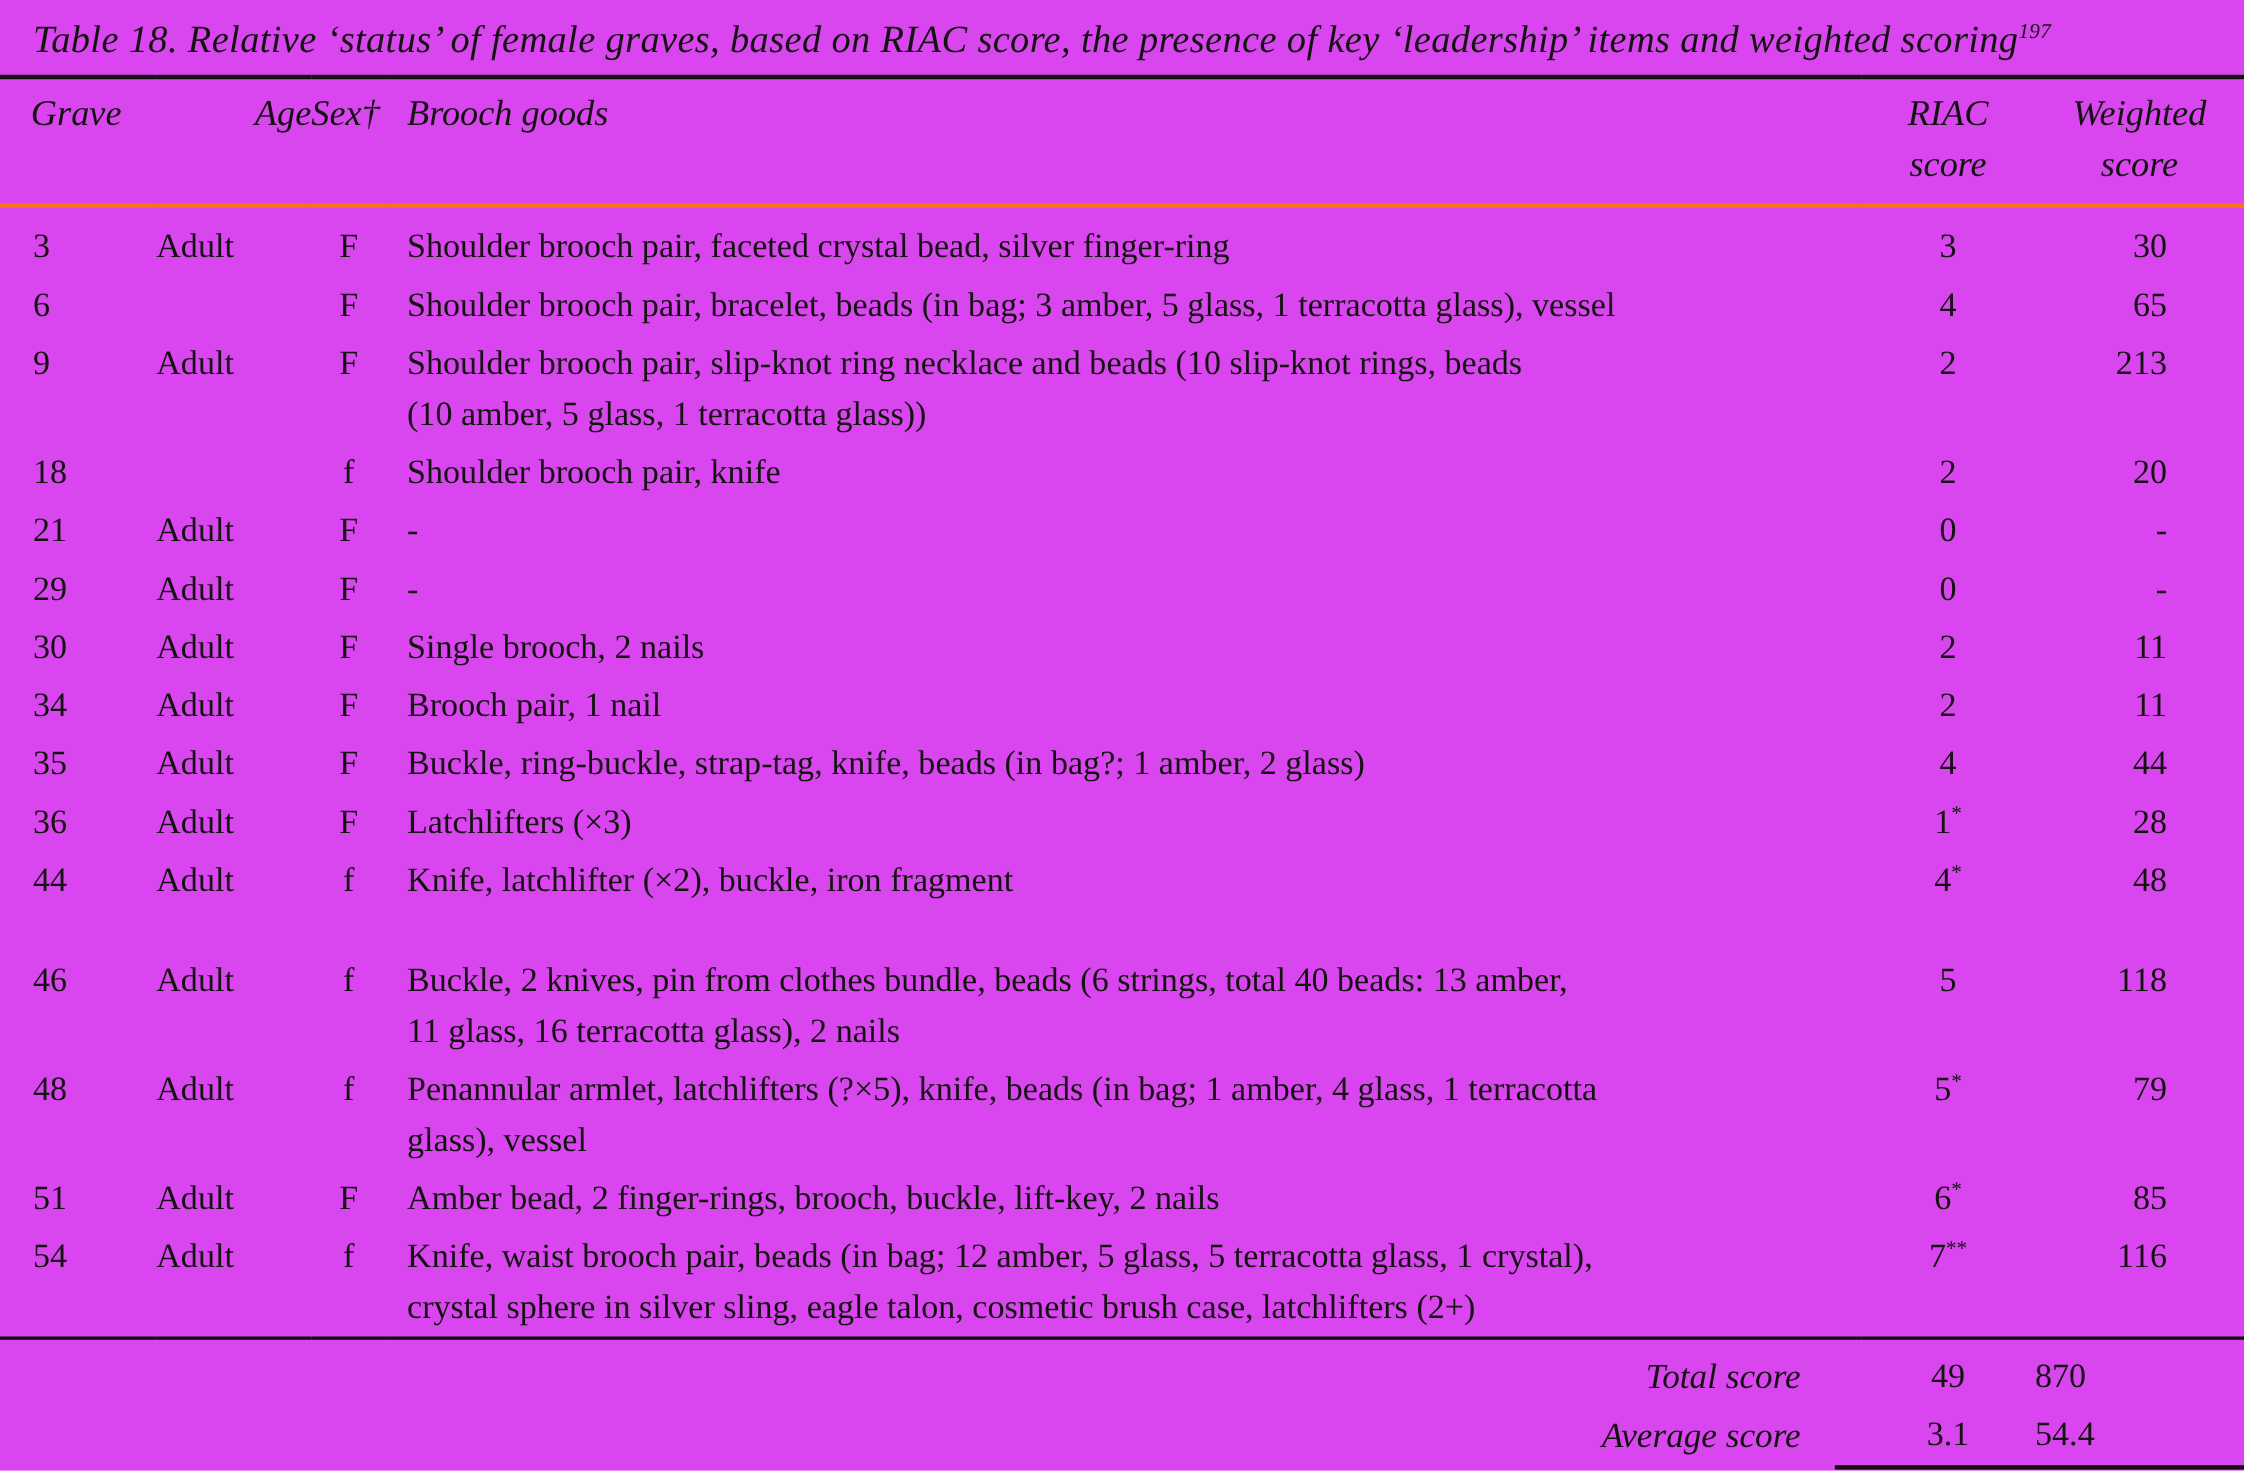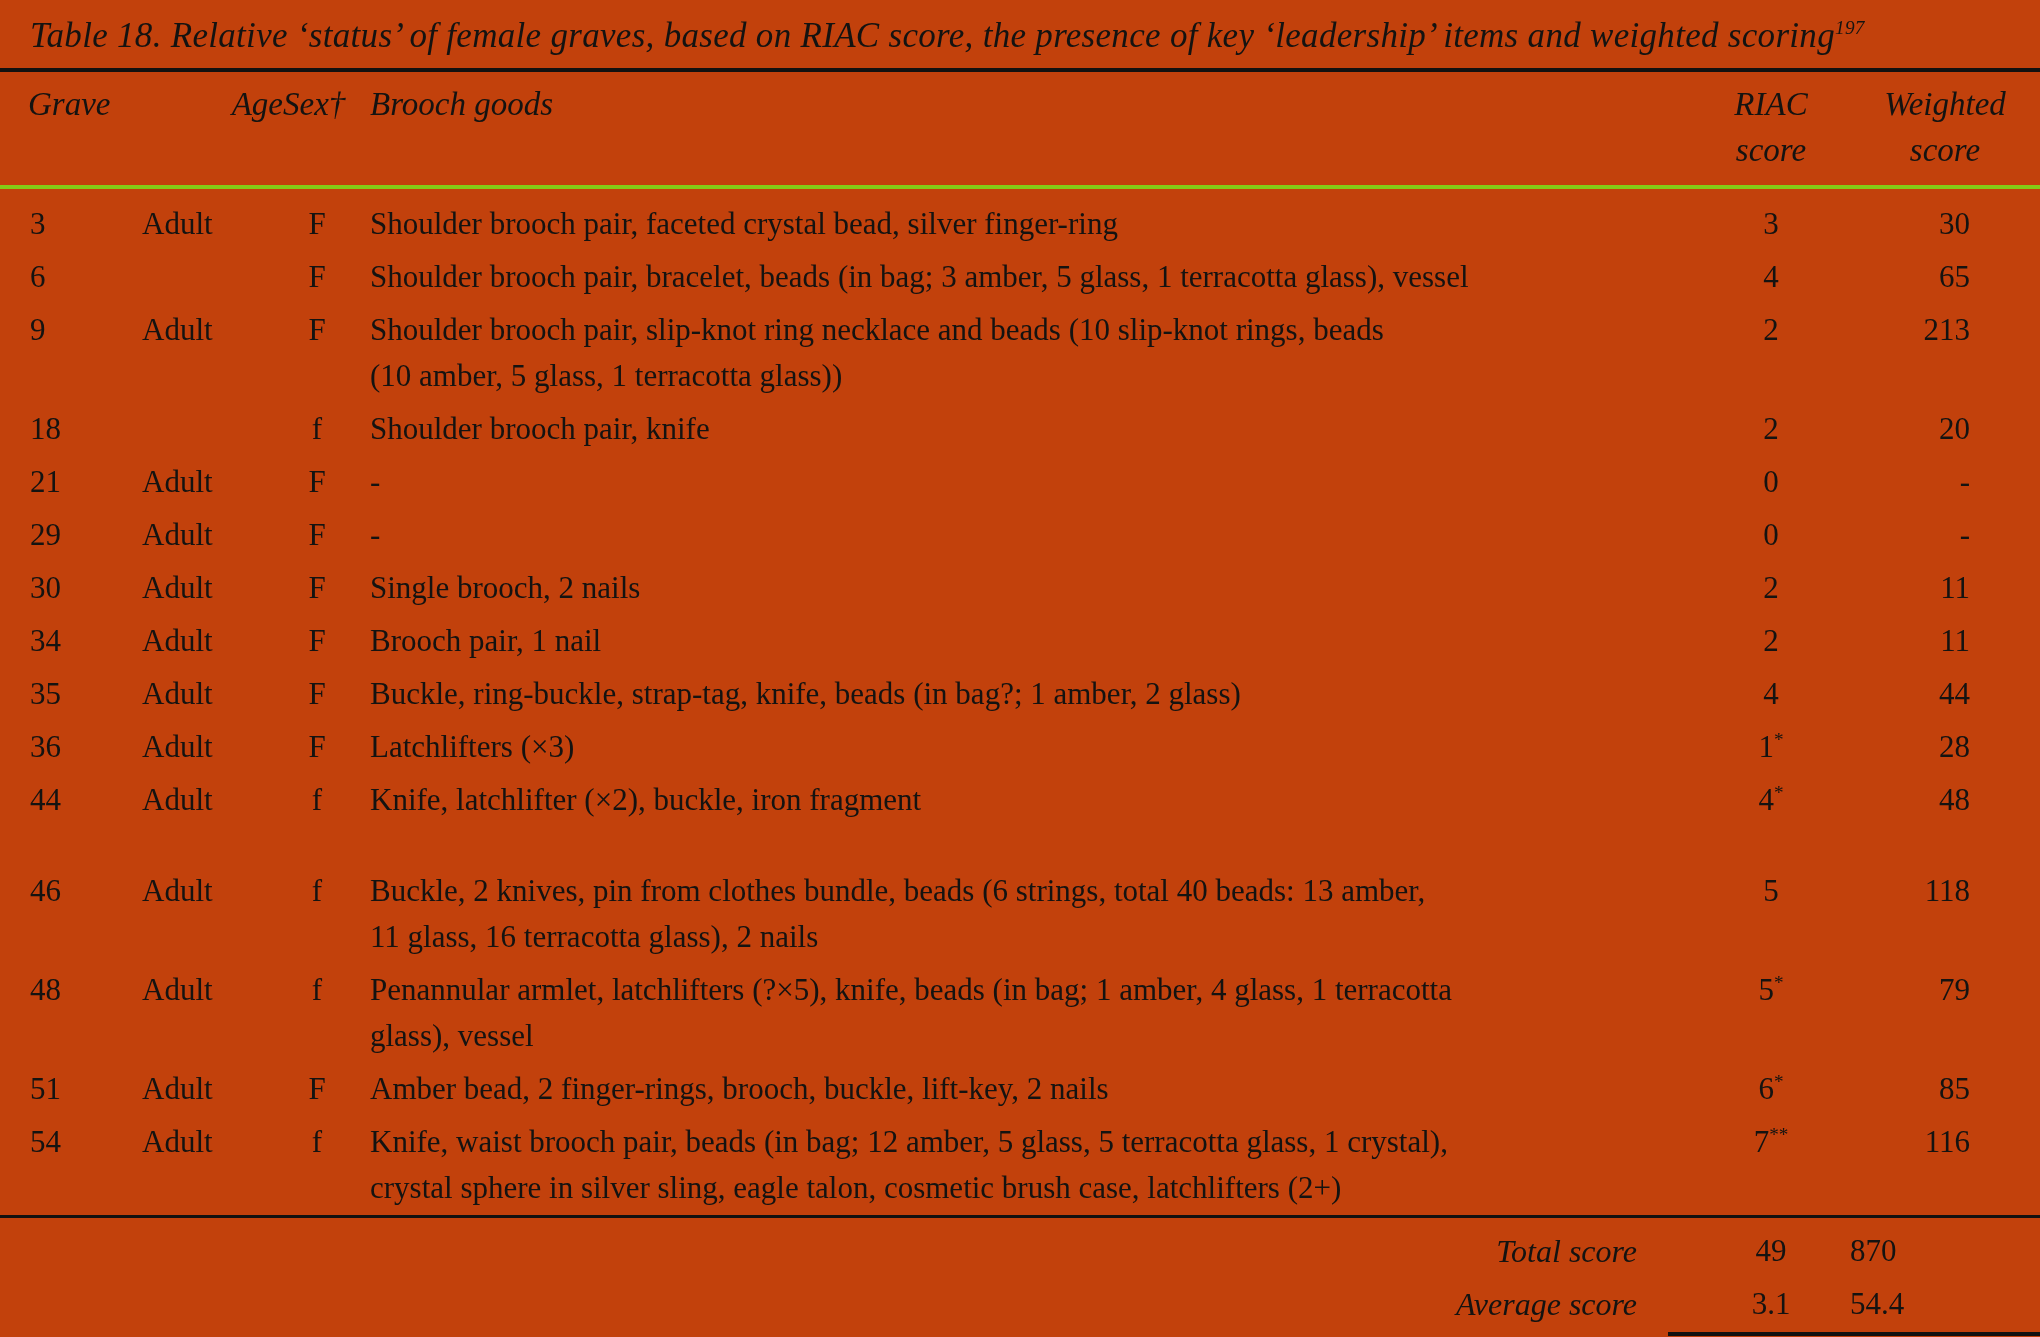--- a/index.html
+++ b/index.html
@@ -1,20 +1,20 @@
 <!DOCTYPE html>
 <html><head>
 <meta charset="utf-8">
 <style>
   html, body { margin: 0; padding: 0; background: #ffffff; }
   .page {
     position: relative;
     width: 2040px;
     height: 1337px;
-    background: #c2410c;
+    background: #d946ef;
     color: #141311;
     font-family: "Liberation Serif", "DejaVu Serif", serif;
     overflow: hidden;
   }
   .caption {
     font-style: italic;
     font-size: 35px;
     line-height: 44px;
     padding: 14px 6px 10px 30px;
     letter-spacing: 0.3px;
@@ -30,21 +30,21 @@
   }
   col.col-grave    { width: 142px; }
   col.col-age      { width: 141px; }
   col.col-sex      { width: 68px;  }
   col.col-goods    { width: auto;  }
   col.col-riac     { width: 158px; }
   col.col-weighted { width: 190px; }
 
   thead th {
     border-top: 4px solid #121110;
-    border-bottom: 4px solid #84cc16;
+    border-bottom: 4px solid #f97316;
     font-style: italic;
     font-weight: normal;
     font-size: 33px;
     line-height: 46px;
     vertical-align: top;
     padding: 9px 0 12px 0;
     white-space: pre-line;
   }
   thead th.c-grave { text-align: left; padding-left: 28px; }
   thead th.c-age   { text-align: right; }

